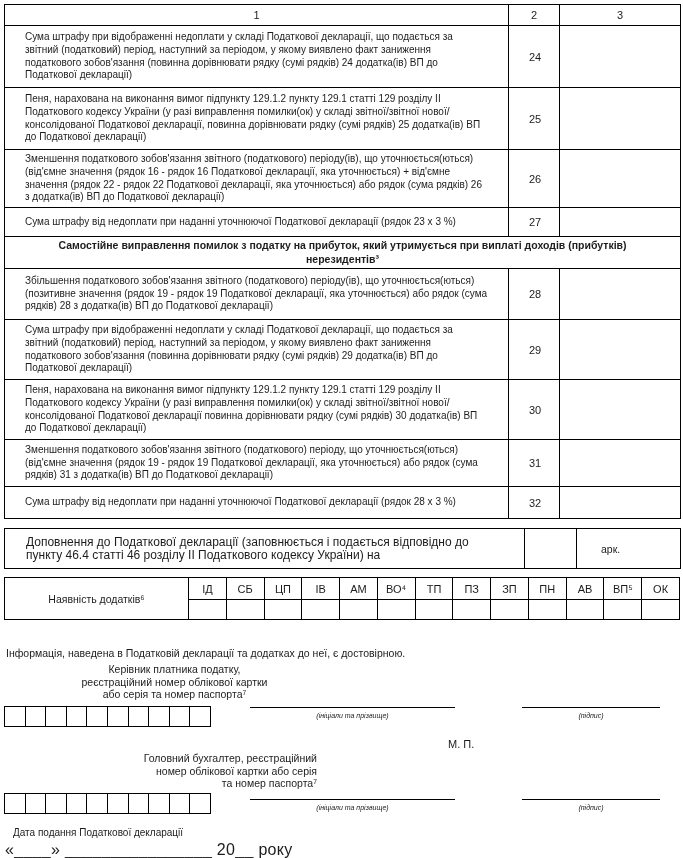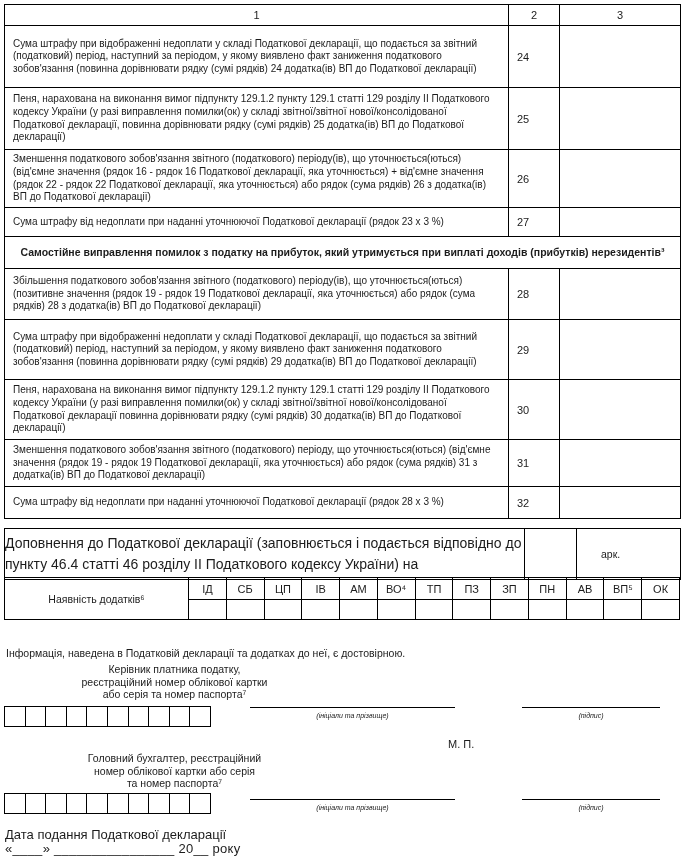--- a/index.html
+++ b/index.html
@@ -8,55 +8,55 @@
     position:relative;
     width:683px;height:858px;
     background:#fff;
     color:#1c1c1c;
     font-family:"Liberation Sans","DejaVu Sans",sans-serif;
     overflow:hidden;
   }
   
   table{border-collapse:collapse;table-layout:fixed;}
   .main-table{position:absolute;top:4px;left:4px;width:676px;}
-  .main-table td{border:1.4px solid #000;padding:1px 8px;vertical-align:middle;}
+  .main-table td{border:1.4px solid #000;padding:1px 20px;vertical-align:middle;}
   .main-table .hdr td{text-align:center;font-size:11px;height:21px;padding:0;}
   .desc{font-size:10px;line-height:12.6px;text-align:left;}
   .code{font-size:11px;padding-left:2px;vertical-align:middle;}
   .val{}
   .section{
     text-align:center;font-weight:bold;font-size:10.5px;line-height:13.5px;
     padding:3px 70px;
   }
   
   .supp-table{position:absolute;top:528px;left:4px;width:676px;}
   .supp-table td{border:1.4px solid #000;vertical-align:middle;}
-  .supp-text{font-size:14px;line-height:21px;padding:4px 0;height:40px;}
+  .supp-text{font-size:12px;line-height:13px;padding:4px 21px;height:40px;}
   .supp-unit{font-size:10.5px;padding-left:24px;}
   
   .app-table{position:absolute;top:577px;left:4px;width:676px;}
   .app-table td{border:1.4px solid #000;text-align:center;vertical-align:middle;}
   .app-label{font-size:10.5px;}
   .app-hdr{font-size:11px;height:22px;}
   .app-val{height:20px;}
   
   .attach-note{position:absolute;top:630px;left:4px;width:676px;text-align:right;font-size:10.5px;}
   .statement{position:absolute;top:647px;left:6px;font-size:10.5px;}
   .sig-label{
     position:absolute;left:32px;width:285px;
     text-align:center;font-size:10.5px;line-height:12.6px;white-space:pre-line;
   }
   .boxes{position:absolute;left:4px;display:flex;}
   .pbox{width:22px;height:21px;border:1.4px solid #000;margin-left:-1.4px;background:#fff;}
   .pbox:first-child{margin-left:0;}
   .hline{position:absolute;height:0;border-top:1.4px solid #000;}
   .caption{position:absolute;text-align:center;font-size:7px;font-style:italic;color:#222;}
   .stamp{position:absolute;top:738px;left:448px;font-size:11px;}
-  .date-label{position:absolute;top:827px;left:5px;font-size:13px;}
-  .date-line{position:absolute;top:841px;left:5px;font-size:13px;letter-spacing:0.3px;}
+  .date-label{position:absolute;top:827px;left:13px;font-size:10px;}
+  .date-line{position:absolute;top:841px;left:5px;font-size:16px;letter-spacing:0.3px;}
 </style>
 </head>
 <body>
 
 <div class="page">
 
   <table class="main-table">
     <colgroup>
         <col style="width:504px">
         <col style="width:51px">
@@ -203,21 +203,21 @@
     <div class="pbox"></div>
     <div class="pbox"></div>
   </div>
   <div class="hline" style="top:707px;left:250px;width:205px;"></div>
   <div class="caption" style="top:712px;left:250px;width:205px;">(ініціали та прізвище)</div>
   <div class="hline" style="top:707px;left:522px;width:138px;"></div>
   <div class="caption" style="top:712px;left:522px;width:138px;">(підпис)</div>
 
   <div class="stamp">М. П.</div>
 
-  <div class="sig-label" style="top:752px;">Головний бухгалтер, реєстраційний
+  <div class="sig-label" style="top:752px;text-align:right;">Головний бухгалтер, реєстраційний
 номер облікової картки або серія
 та номер паспорта⁷</div>
   <div class="boxes" style="top:793px;">
     <div class="pbox"></div>
     <div class="pbox"></div>
     <div class="pbox"></div>
     <div class="pbox"></div>
     <div class="pbox"></div>
     <div class="pbox"></div>
     <div class="pbox"></div>

